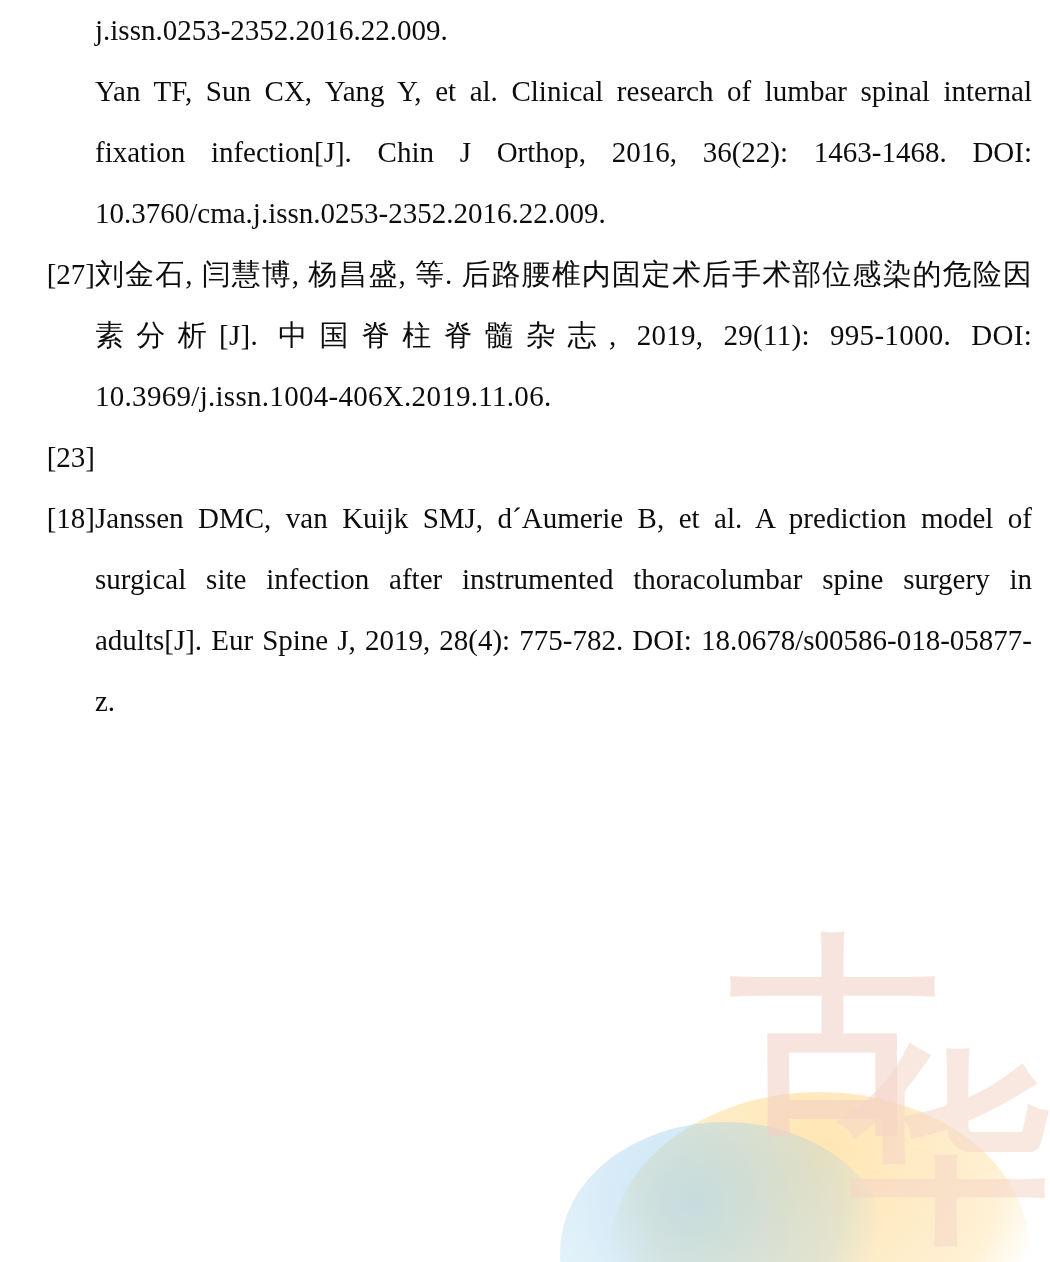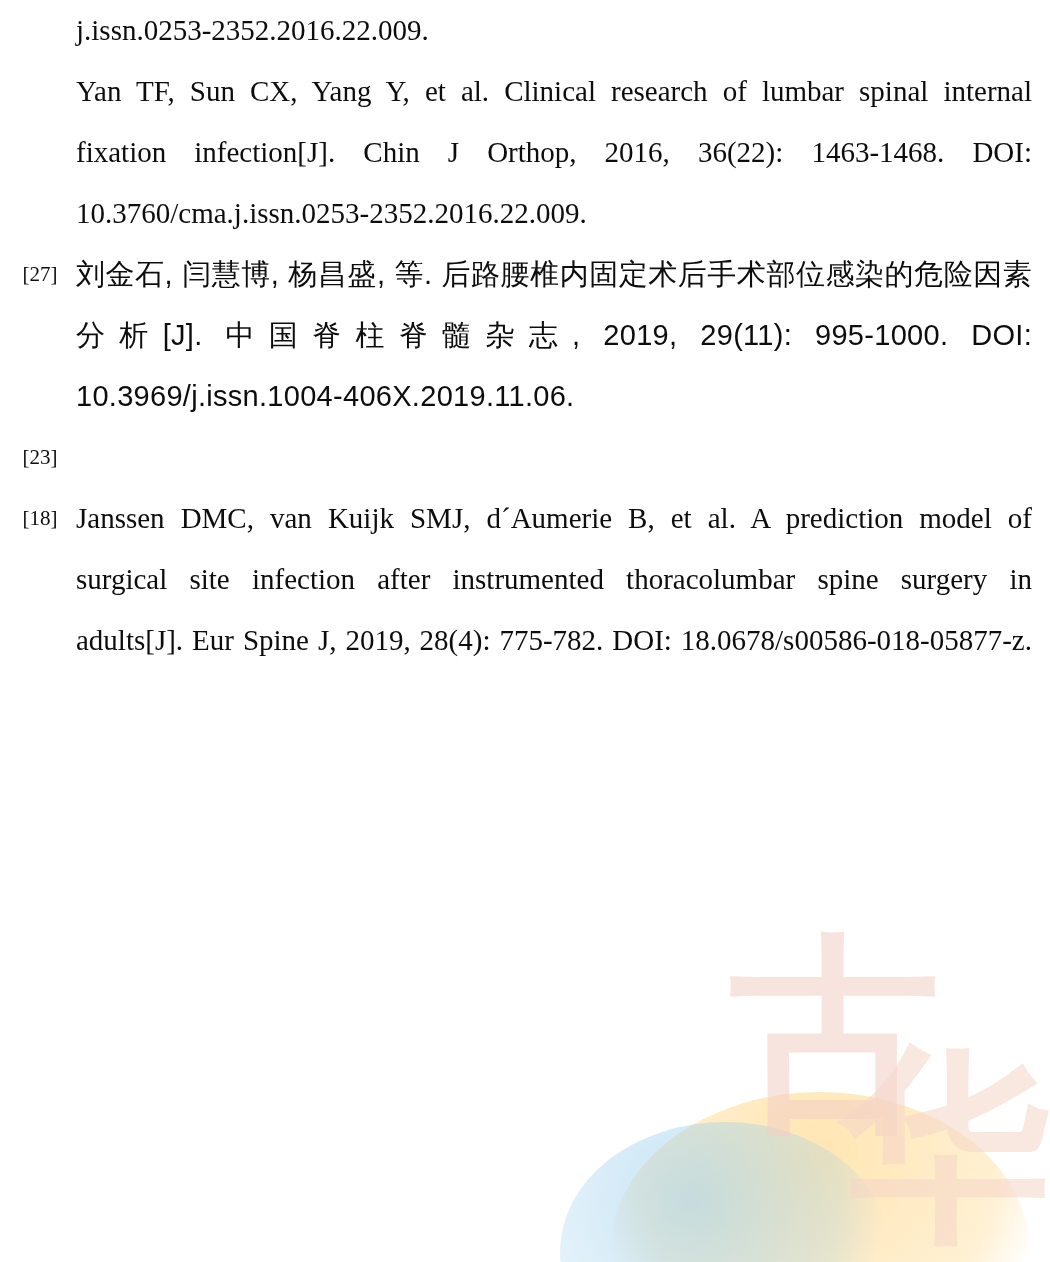--- a/index.html
+++ b/index.html
@@ -53,52 +53,53 @@
     width: 330px;
     height: 260px;
     border-radius: 50%;
     background: radial-gradient(circle at 40% 30%, rgba(150,205,235,0.55), rgba(150,205,235,0.25) 55%, rgba(255,255,255,0) 72%);
   }
 
   .page {
     position: relative;
     z-index: 1;
     padding: 0 18px 0 4px;
+    margin-left: 19px;
   }
 
   .ref {
     display: flex;
     align-items: flex-start;
     margin-bottom: 0;
   }
   .ref-num {
     flex: 0 0 auto;
     width: 72px;
-    font-size: 21px;
+    font-size: 29px;
     line-height: 61px;
-    text-align: center;
+    text-align: right;
     white-space: nowrap;
     letter-spacing: 0;
   }
   .ref-body {
     flex: 1 1 auto;
     min-width: 0;
   }
 
   .para {
     font-size: 29px;
     line-height: 61px;
     text-align: justify;
     text-align-last: left;
     text-justify: inter-word;
     margin: 0;
     word-spacing: 0.02em;
   }
   .para.cn {
-    font-family: Liberation Sans, sans-serif;
+    font-family: Liberation Serif, serif;
     letter-spacing: 0.01em;
   }
   .para.lastfull {
     text-align-last: justify;
   }
   .no-indent {
     margin-left: 72px;
   }
 </style>
 </head>

